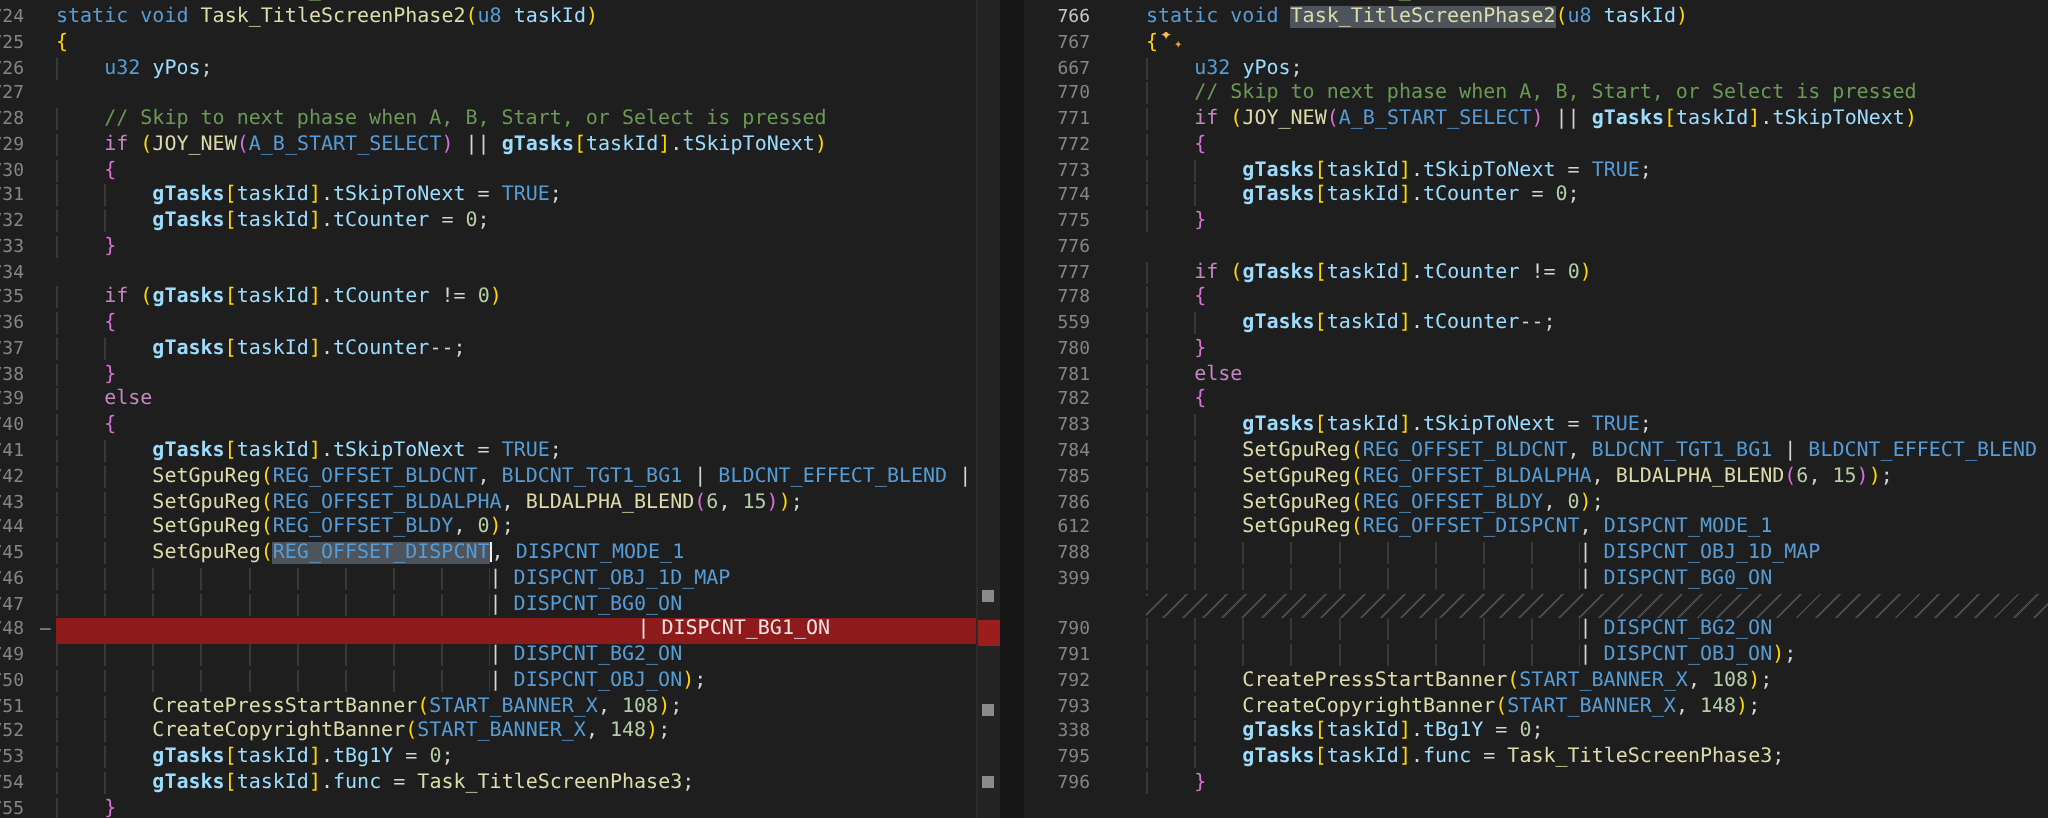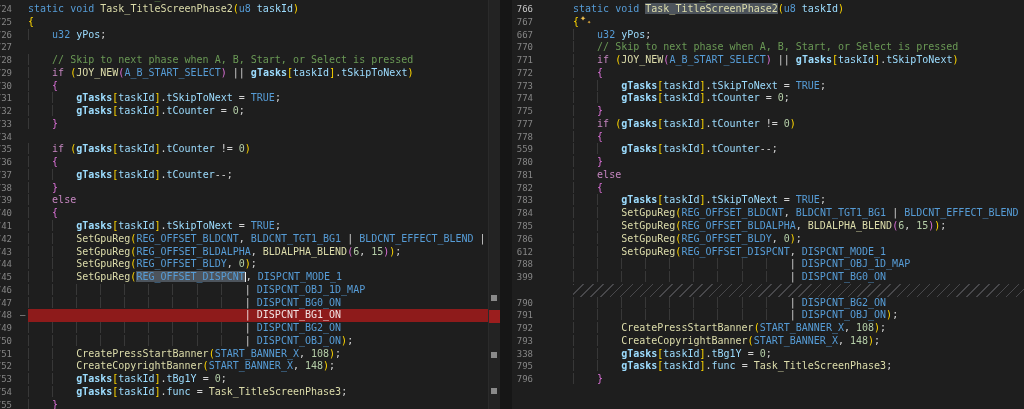--- a/index.html
+++ b/index.html
@@ -7,31 +7,31 @@
   .pane{position:relative;overflow:hidden;background:#1e1e1e;height:409px;}
   .pane.left{width:500px;}
   .pane.right{width:512px;}
   .sash{width:12px;height:409px;background:#161616;flex:0 0 12px;}
   .rows{position:absolute;left:0;top:-9.8px;right:0;}
   .pane.left .rows{right:11px;}
   .row{display:flex;height:12.781px;align-items:stretch;}
   .gut{flex:0 0 20px;position:relative;overflow:hidden;}
   .pane.right .gut{flex:0 0 53px;}
   .lnum{position:absolute;right:8px;top:0;font:9px/12.781px "DejaVu Sans Mono",monospace;color:#858585;white-space:nowrap;}
-  .pane.right .lnum{right:32px;}
+  .pane.right .lnum{right:20px;}
   .lnum.hl{color:#c6c6c6;}
   .dashcol{flex:0 0 8px;font:9px/12.781px "DejaVu Sans Mono",monospace;color:#a0a0a0;overflow:hidden;}
   pre.code{flex:1 1 auto;overflow:hidden;margin:0;font:10px/12.781px "DejaVu Sans Mono",monospace;color:#d4d4d4;white-space:pre;}
   .ind{background:repeating-linear-gradient(to right,#383838 0,#383838 1px,transparent 1px,transparent 4ch);}
   .kw{color:#569cd6}.ctrl{color:#c586c0}.fn{color:#dcdcaa}.var{color:#9cdcfe}
   .gvar{color:#9cdcfe;font-weight:bold}.num{color:#b5cea8}.cmt{color:#6a9955}
   .pun{color:#d4d4d4}.b1{color:#ffd700}.b2{color:#da70d6}
   .sel{background:#4d545c;}
   .caret{display:inline-block;width:1px;height:10px;background:#eeeeee;vertical-align:middle;}
-  .row.del pre.code{background:#8e1b1b;}
+  .row.del pre.code{background:#8e1b1b;text-align:center;}
   .row.del pre.code span{color:#f2e2e2;}
   .row.del .ind{background:none;}
   .row.hatchrow pre.code{background:repeating-linear-gradient(135deg,#48484b 0,#48484b 1px,transparent 1px,transparent 7px);}
   .sparkle{position:relative;display:inline-block;width:14px;height:12px;vertical-align:top;}
   .sparkle .s1{position:absolute;left:1px;top:-3px;font-size:10px;line-height:10px;color:#f2c14e;}
   .sparkle .s2{position:absolute;left:8px;top:3px;font-size:7px;line-height:7px;color:#d9a53a;}
   .oruler{position:absolute;top:0;right:0;width:11px;height:409px;background:#232323;border-left:1px solid #2b2b2b;}
   .mk-change{position:absolute;left:2px;width:6px;height:6px;background:#8a8a8a;}
   .mk-del{position:absolute;left:0;width:11px;height:13px;background:#9b1e1e;}
 </style>
@@ -348,20 +348,27 @@
         </div>
         <div class="row">
           <div class="gut">
             <span class="lnum">775</span>
           </div>
           <div class="dashcol"></div>
           <pre class="code"><span class="ind">    </span><span class="b2">}</span></pre>
         </div>
         <div class="row">
           <div class="gut">
+            <span class="lnum">776</span>
+          </div>
+          <div class="dashcol"></div>
+          <pre class="code"></pre>
+        </div>
+        <div class="row">
+          <div class="gut">
             <span class="lnum">777</span>
           </div>
           <div class="dashcol"></div>
           <pre class="code"><span class="ind">    </span><span class="ctrl">if</span><span class="pun"> </span><span class="b1">(</span><span class="gvar">gTasks</span><span class="b1">[</span><span class="var">taskId</span><span class="b1">]</span><span class="pun">.</span><span class="var">tCounter</span><span class="pun"> != </span><span class="num">0</span><span class="b1">)</span></pre>
         </div>
         <div class="row">
           <div class="gut">
             <span class="lnum">778</span>
           </div>
           <div class="dashcol"></div>

